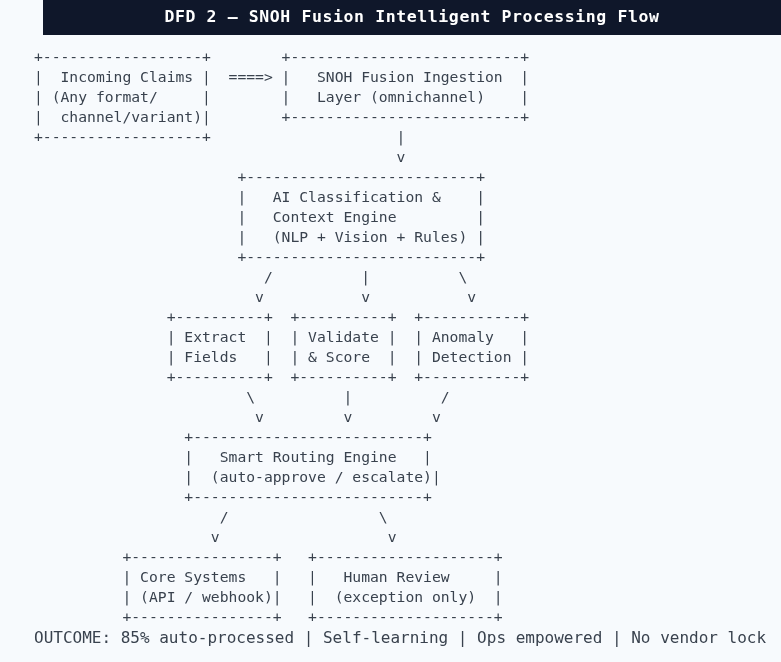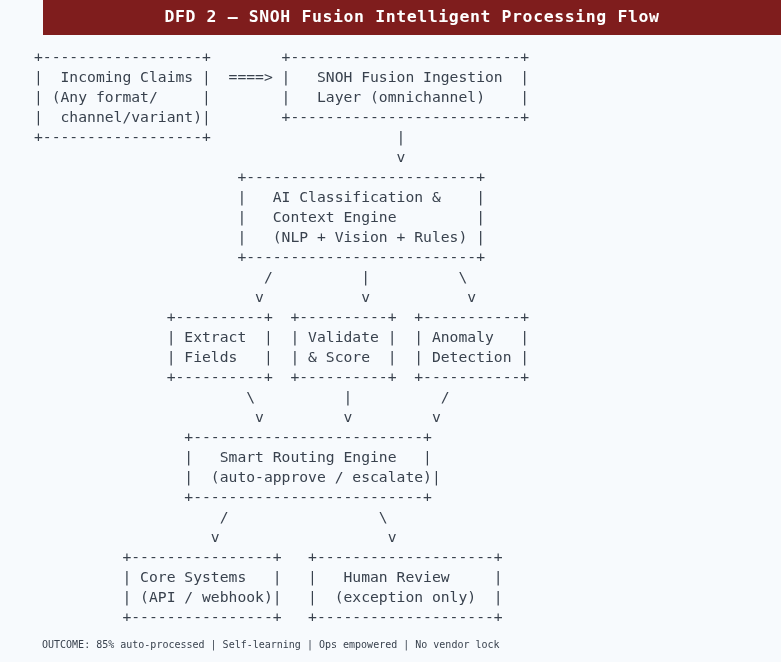--- a/index.html
+++ b/index.html
@@ -21,21 +21,21 @@
     height: 662px;
     background: #f7fafd;
     display: flex;
     flex-direction: column;
   }
 
   
   #title-bar {
     flex: 0 0 auto;
     height: 35px;
-    background: #7f1d1d;
+    background: #0f172a;
     display: flex;
     align-items: center;
     justify-content: center;
     box-sizing: border-box;
     margin-left: 43px;
   }
   #title-text {
     color: #ffffff;
     font-family: "DejaVu Sans Mono", "Liberation Mono", monospace;
     font-size: 16.5px;
@@ -66,24 +66,24 @@
     tab-size: 4;
   }
 
   
   #outcome-bar {
     flex: 0 0 auto;
     padding: 0 0 14px 34px;
     box-sizing: border-box;
   }
   #outcome-text {
-    margin: 8px;
+    margin: 0;
     color: #39424e;
     font-family: "DejaVu Sans Mono", "Liberation Mono", monospace;
-    font-size: 10px;
+    font-size: 16px;
     line-height: 20px;
     white-space: pre;
   }
 </style>
 </head>
 <body>
 
 <div id="page">
 
   <div id="title-bar">

